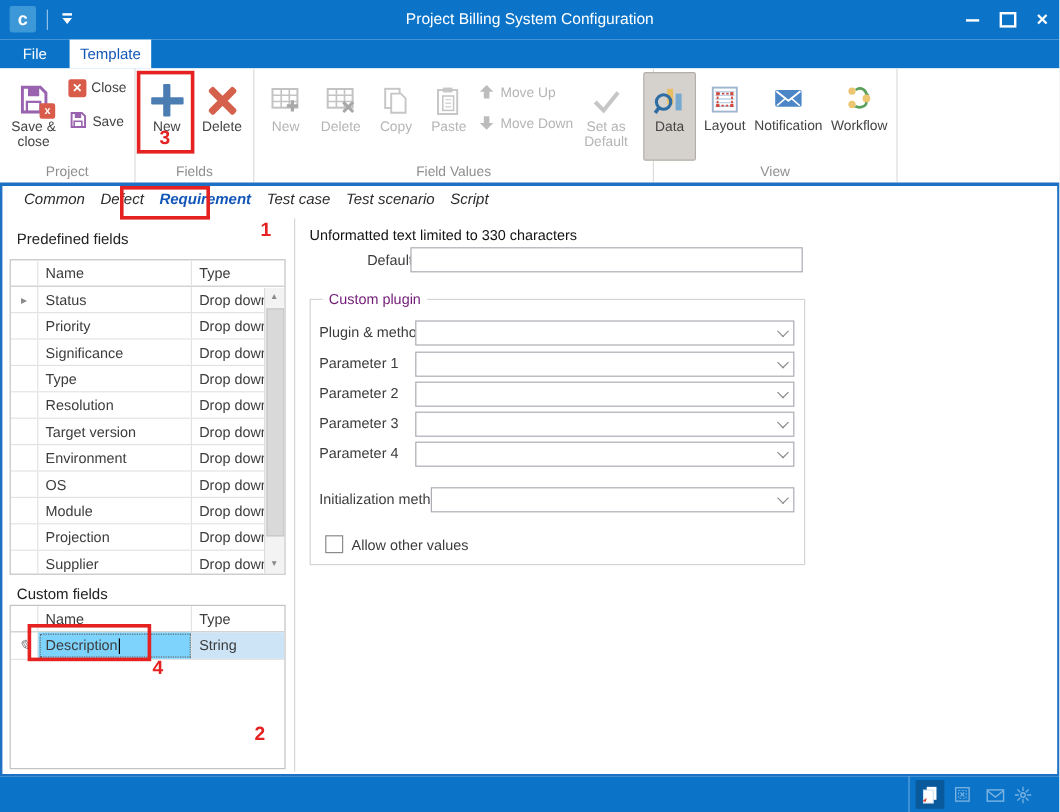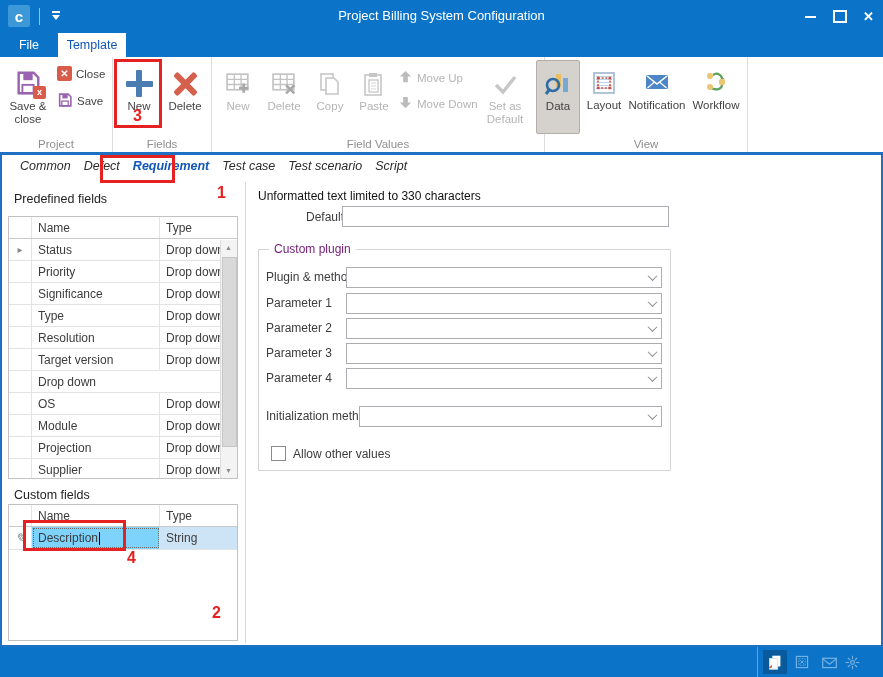--- a/index.html
+++ b/index.html
@@ -362,20 +362,21 @@
       <div class="c-name">Resolution</div>
       <div class="c-type">Drop down</div>
     </div>
     <div class="trow">
       <div class="c-ind"></div>
       <div class="c-name">Target version</div>
       <div class="c-type">Drop down</div>
     </div>
     <div class="trow">
       <div class="c-ind"></div>
+      <div class="c-name">Environment</div>
       <div class="c-type">Drop down</div>
     </div>
     <div class="trow">
       <div class="c-ind"></div>
       <div class="c-name">OS</div>
       <div class="c-type">Drop down</div>
     </div>
     <div class="trow">
       <div class="c-ind"></div>
       <div class="c-name">Module</div>

